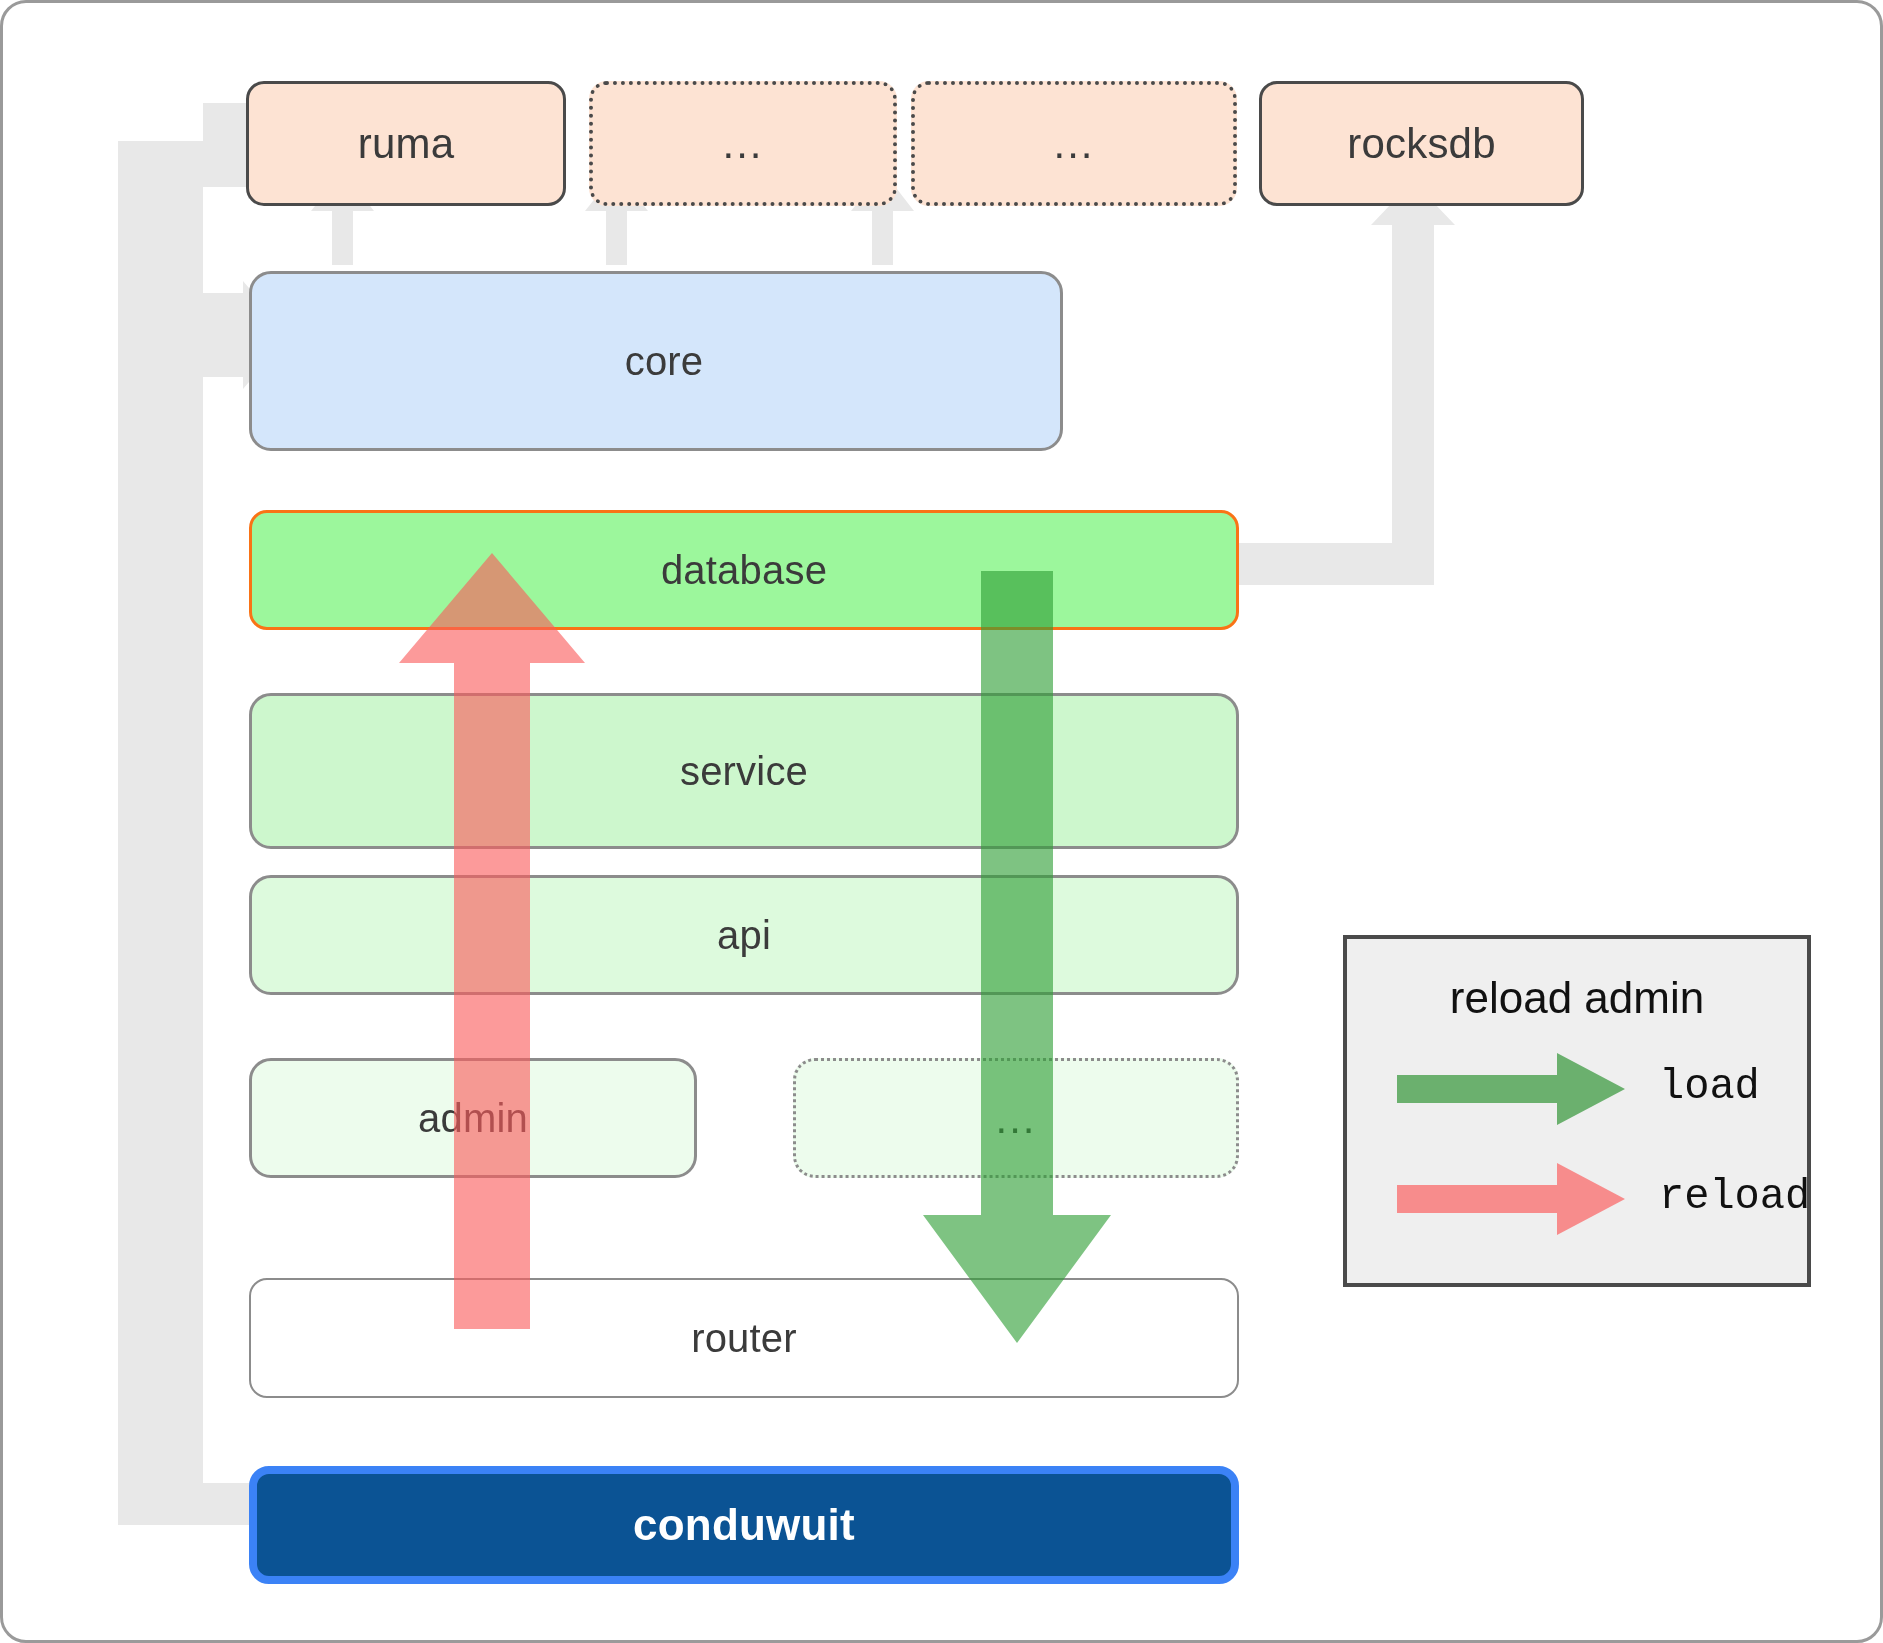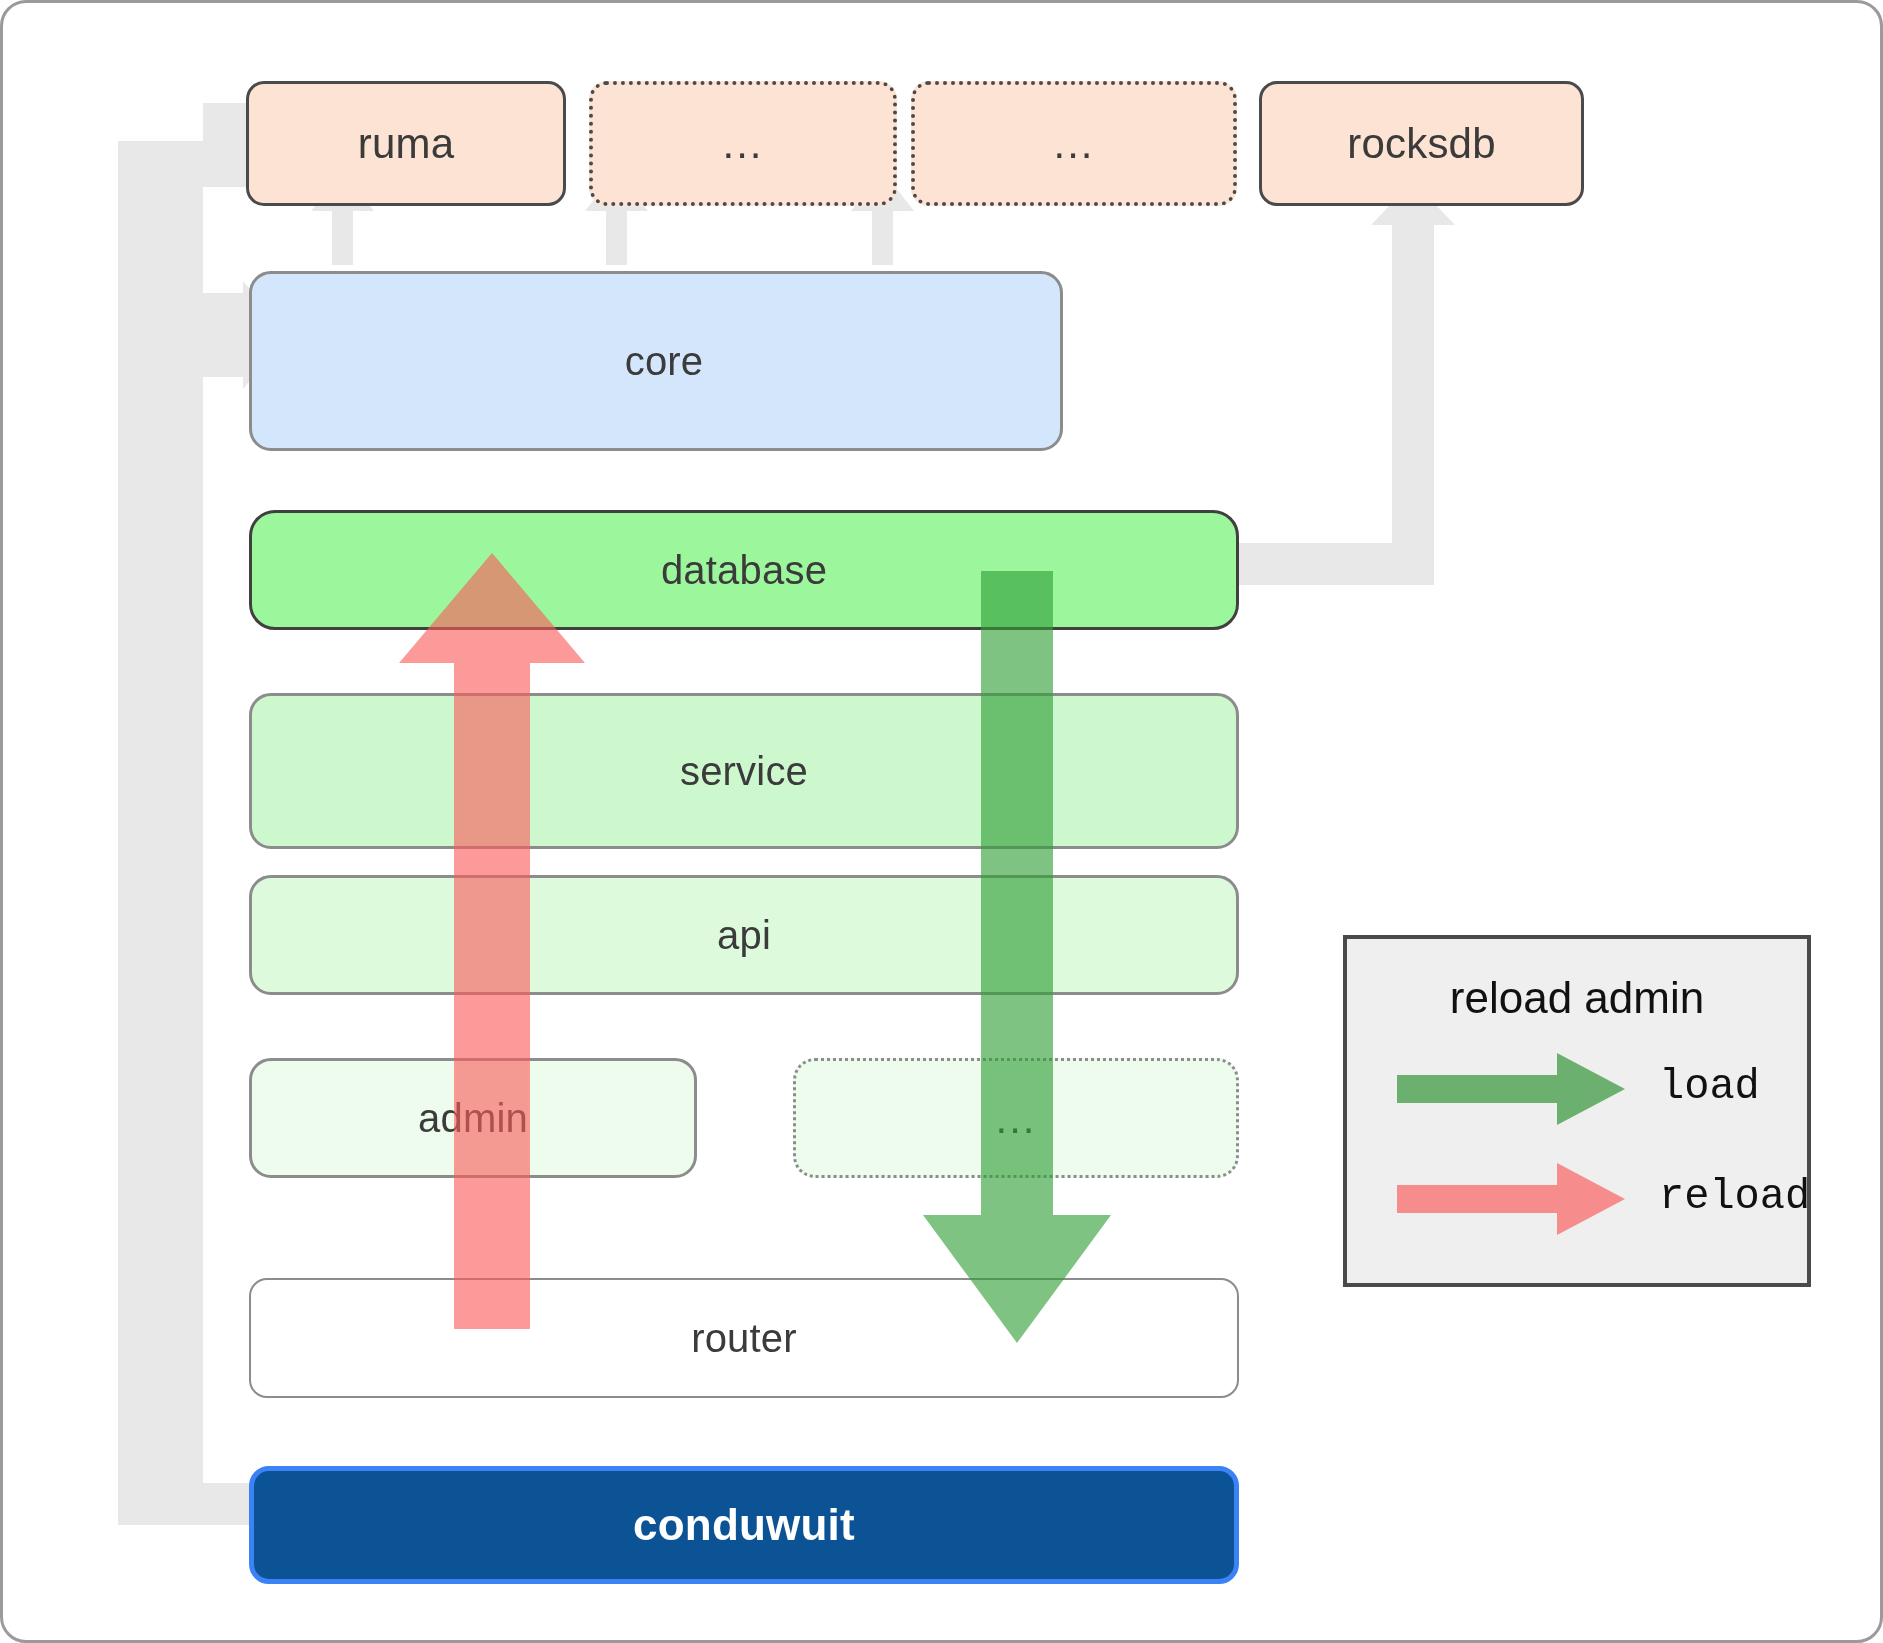--- a/index.html
+++ b/index.html
@@ -47,22 +47,22 @@
     border-width: 4px;
     border-color: #4a4a4a;
   }
   .node.core {
     background: #d4e6fb;
     border: 3px solid #8c8c8c;
     border-radius: 22px;
   }
   .node.db {
     background: #9cf79c;
-    border: 3px solid #404040;
-    border-radius: 26px;
+    border: 3px solid #f97316;
+    border-radius: 18px;
   }
   .node.service {
     background: #cdf7cd;
     border: 3px solid #8c8c8c;
     border-radius: 22px;
   }
   .node.api {
     background: #ddfadd;
     border: 3px solid #8c8c8c;
     border-radius: 22px;
@@ -77,21 +77,21 @@
     border: 3px dotted #8c8c8c;
     border-radius: 22px;
   }
   .node.router {
     background: #ffffff;
     border: 2px solid #8c8c8c;
     border-radius: 18px;
   }
   .node.app {
     background: #0b5394;
-    border: 5px solid #3b82f6;
+    border: 8px solid #3b82f6;
     border-radius: 20px;
     color: #ffffff;
     font-weight: bold;
     font-size: 44px;
   }
   .ellipsis-dots {
     font-size: 42px;
     line-height: 0.5;
     letter-spacing: 2px;
     color: #3b3b3b;

